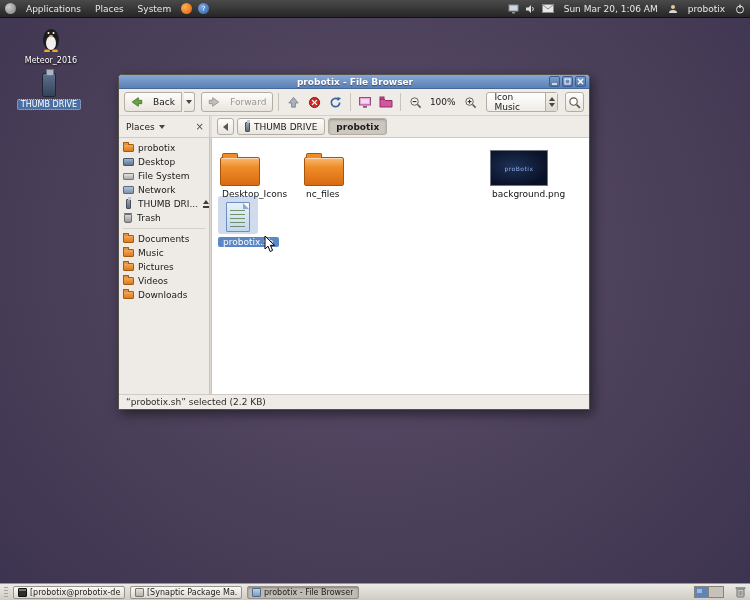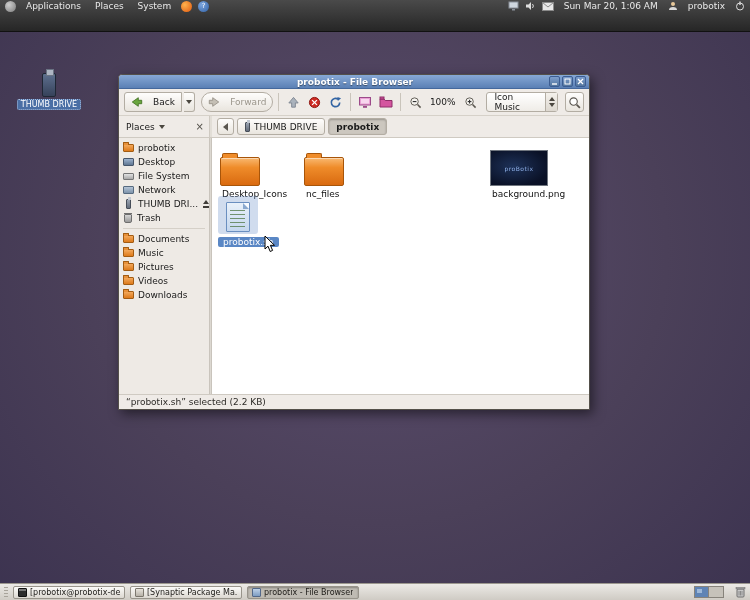--- a/index.html
+++ b/index.html
@@ -3,22 +3,22 @@
 <meta charset="utf-8">
 <style>
   * { margin:0; padding:0; box-sizing:border-box; }
   html,body { width:750px; height:600px; }
   body { font-family:"DejaVu Sans", sans-serif; overflow:hidden; }
 
   .screen{position:relative;width:750px;height:600px;overflow:hidden;
     background:radial-gradient(ellipse at 50% 42%, #5b4d6e 0%, #4b4059 55%, #3c3350 100%);}
 
   
-  .top-panel{position:absolute;top:0;left:0;right:0;height:32px;
-    background:linear-gradient(#4a4a4a,#262626);display:flex;align-items:flex-start;
+  .top-panel{position:absolute;top:0;left:0;right:0;height:18px;
+    background:linear-gradient(#4a4a4a,#262626);display:flex;align-items:center;
     justify-content:space-between;color:#e8e8e8;font-size:9px;padding:0 5px;
     border-bottom:1px solid #111;}
   .panel-left,.panel-right{display:flex;align-items:center;gap:6px;}
   .menu-item{padding:1px 4px;cursor:default;}
   .panel-icon{display:flex;align-items:center;}
   .pdot{width:11px;height:11px;border-radius:50%;display:flex;align-items:center;justify-content:center;font-size:7px;color:#fff;}
   .pdot.ff{background:radial-gradient(circle at 35% 35%, #ffb24d, #e0590f);}
   .pdot.help{background:radial-gradient(circle at 35% 35%, #7da7e0, #2f5fa3);}
   .pdot.logo{background:radial-gradient(circle at 35% 35%, #cfcfcf, #7b7b7b);}
 
@@ -42,21 +42,21 @@
   .win-btn{width:11px;height:11px;border:1px solid #3c5d92;border-radius:2px;
     background:linear-gradient(#7d9ecd,#54779f);display:flex;align-items:center;justify-content:center;}
 
   .menubar{flex:0 0 15px;display:flex;align-items:center;padding-left:4px;}
   .menubar span{padding:1px 6px;}
 
   .toolbar{flex:0 0 27px;display:flex;align-items:center;gap:2px;padding:0 5px;border-bottom:1px solid #d6d1c9;}
   .tbtn{display:flex;align-items:center;gap:10px;height:20px;padding:0 6px;border:1px solid #b3ada3;
     border-radius:3px 0 0 3px;background:linear-gradient(#fefdfc,#e9e5de);}
   .tbtn.rounded{border-radius:3px;}
-  .tbtn.disabled{color:#9b968c;border-radius:10px;}
+  .tbtn.disabled{color:#9b968c;}
   .tbtn-caret{height:20px;width:12px;border:1px solid #b3ada3;border-left:none;border-radius:0 3px 3px 0;
     background:linear-gradient(#fefdfc,#e9e5de);display:flex;align-items:center;justify-content:center;}
   .flatbtn{width:20px;height:20px;display:flex;align-items:center;justify-content:center;border-radius:3px;}
   .vsep{width:1px;height:18px;background:#c9c4bb;margin:0 3px;}
   .zoom-label{padding:0 3px;}
   .combo{display:flex;align-items:center;height:20px;border:1px solid #b3ada3;border-radius:3px;
     background:linear-gradient(#ffffff,#efece7);margin-left:5px;}
   .combo-label{padding:0 7px;min-width:48px;}
   .combo-step{width:13px;align-self:stretch;border-left:1px solid #b3ada3;display:flex;flex-direction:column;
     align-items:center;justify-content:center;gap:2px;background:linear-gradient(#f4f1ec,#ddd8d0);}
@@ -190,20 +190,34 @@
       <span class="menu-item">probotix</span>
       <span class="panel-icon">
         <svg width="10" height="10" viewBox="0 0 10 10">
             <circle cx="5" cy="5.5" r="3.5" fill="none" stroke="#ddd"></circle>
             <line x1="5" y1="0.5" x2="5" y2="4" stroke="#ddd" stroke-width="1.4"></line>
           </svg>
       </span>
     </div>
   </div>
 
+  <div class="desk-icon" id="meteor">
+    <span>
+      <svg width="26" height="27" viewBox="0 0 26 27">
+        <ellipse cx="13" cy="15" rx="8" ry="11" fill="#1c1c1c"></ellipse>
+        <ellipse cx="13" cy="18" rx="5" ry="7" fill="#efefef"></ellipse>
+        <circle cx="10.5" cy="8" r="1" fill="#fff"></circle>
+          <circle cx="15.5" cy="8" r="1" fill="#fff"></circle>
+        <polygon points="11,10 15,10 13,12.5" fill="#f5a623"></polygon>
+        <ellipse cx="9" cy="26" rx="3" ry="1.4" fill="#f5a623"></ellipse>
+        <ellipse cx="17" cy="26" rx="3" ry="1.4" fill="#f5a623"></ellipse>
+      </svg>
+    </span>
+    <span class="desk-label">Meteor_2016</span>
+  </div>
 
   <div class="desk-icon" id="thumb">
     <span class="usb-big"></span>
     <span class="desk-label-sel">THUMB DRIVE</span>
   </div>
 
   <div class="window">
 
     <div class="titlebar">
       <span style="width:39px"></span>

